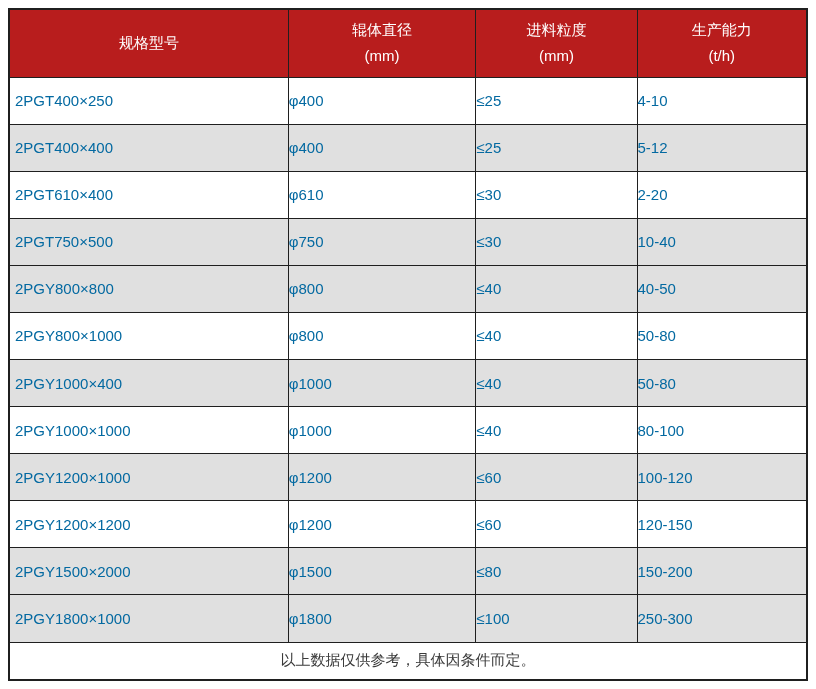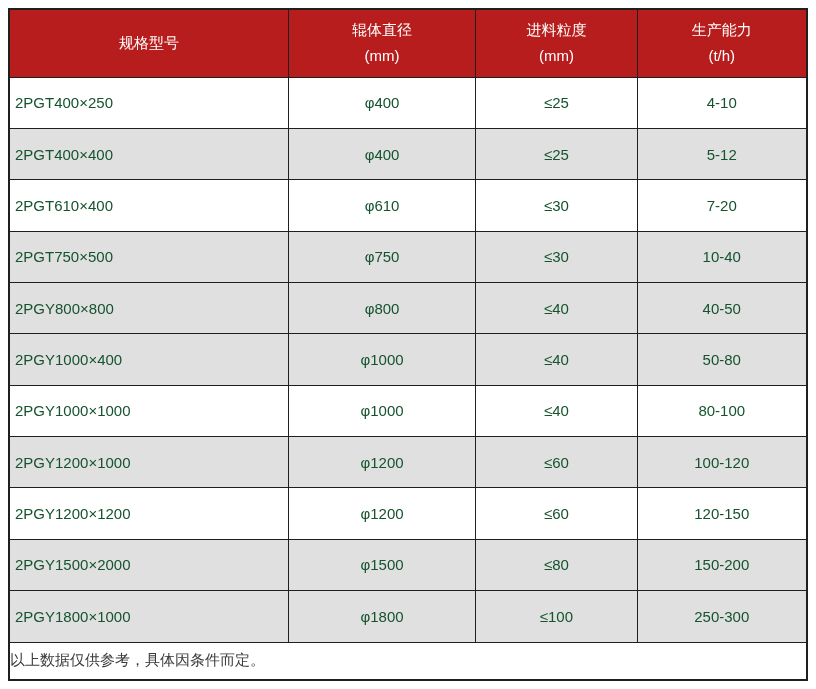--- a/index.html
+++ b/index.html
@@ -45,36 +45,37 @@
     height: 68px;
     padding: 0;
   }
   thead th .hdr-label { line-height: 26px; }
   thead th .hdr-unit  { line-height: 26px; }
   thead th .hdr-unit:empty { display: none; }
 
   tbody td {
     height: 37px;
     font-size: 15px;
-    color: #14532d;
+    color: #0369a1;
     background: #ffffff;
     padding: 0;
   }
   tbody tr.alt td { background: #e0e0e0; }
   tbody td.model {
     text-align: left;
     padding-left: 5px;
   }
-  tbody td.center { text-align: center; }
+  tbody td.center { text-align: left; }
 
   tfoot td {
     height: 38px;
     background: #ffffff;
     color: #3a3a3a;
     font-size: 15px;
+    text-align: center;
     padding: 0;
   }
 </style>
 </head>
 <body>
 
 <div class="page">
   <table class="spec-table">
     <colgroup>
       <col class="c1">
@@ -111,33 +112,39 @@
         <tr class="alt">
           <td class="model">2PGT400×400</td>
           <td class="center">φ400</td>
           <td class="center">≤25</td>
           <td class="center">5-12</td>
         </tr>
         <tr>
           <td class="model">2PGT610×400</td>
           <td class="center">φ610</td>
           <td class="center">≤30</td>
-          <td class="center">7-20</td>
+          <td class="center">2-20</td>
         </tr>
         <tr class="alt">
           <td class="model">2PGT750×500</td>
           <td class="center">φ750</td>
           <td class="center">≤30</td>
           <td class="center">10-40</td>
         </tr>
         <tr class="alt">
           <td class="model">2PGY800×800</td>
           <td class="center">φ800</td>
           <td class="center">≤40</td>
           <td class="center">40-50</td>
+        </tr>
+        <tr>
+          <td class="model">2PGY800×1000</td>
+          <td class="center">φ800</td>
+          <td class="center">≤40</td>
+          <td class="center">50-80</td>
         </tr>
         <tr class="alt">
           <td class="model">2PGY1000×400</td>
           <td class="center">φ1000</td>
           <td class="center">≤40</td>
           <td class="center">50-80</td>
         </tr>
         <tr>
           <td class="model">2PGY1000×1000</td>
           <td class="center">φ1000</td>

